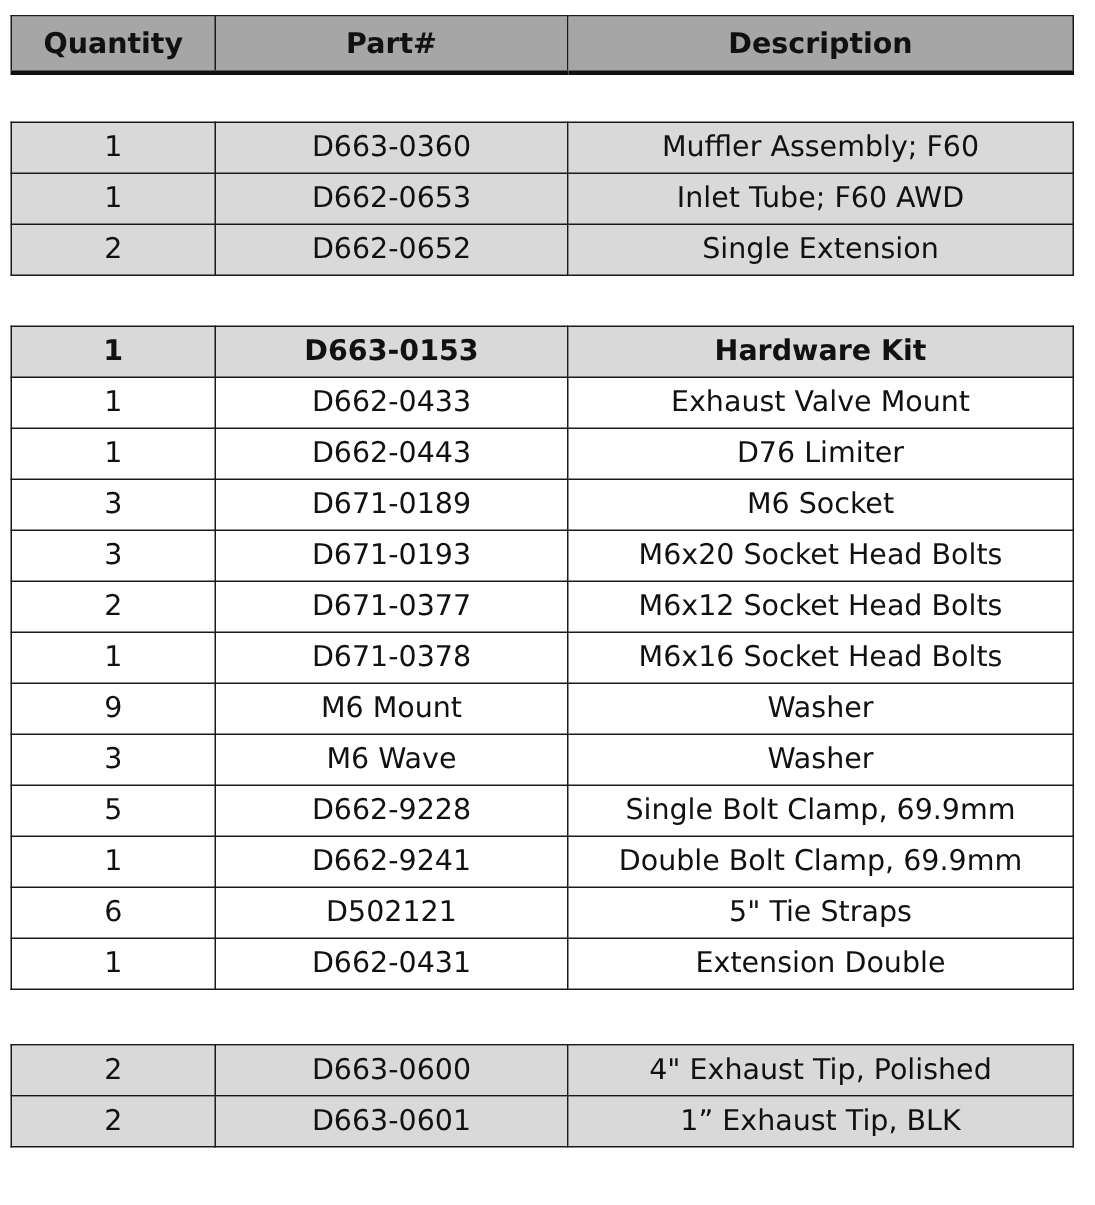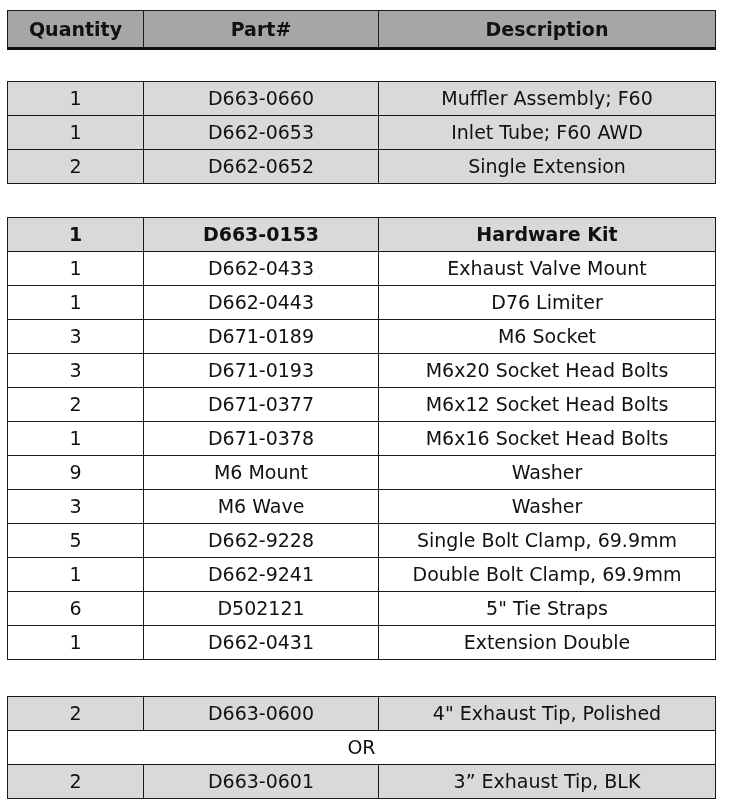--- a/index.html
+++ b/index.html
@@ -40,21 +40,21 @@
 
 <table class="tbl" id="t-main">
   <colgroup>
       <col class="c1">
       <col class="c2">
       <col class="c3">
     </colgroup>
   <tbody>
       <tr class="gray">
     <td>1</td>
-    <td>D663-0660</td>
+    <td>D663-0360</td>
     <td>Muffler Assembly; F60</td>
   </tr>
   <tr class="gray">
     <td>1</td>
     <td>D662-0653</td>
     <td>Inlet Tube; F60 AWD</td>
   </tr>
   <tr class="gray">
     <td>2</td>
     <td>D662-0652</td>
@@ -143,22 +143,19 @@
       <col class="c1">
       <col class="c2">
       <col class="c3">
     </colgroup>
   <tbody>
       <tr class="gray">
     <td>2</td>
     <td>D663-0600</td>
     <td>4" Exhaust Tip, Polished</td>
   </tr>
-  <tr class="white">
-    <td colspan="3">OR</td>
-  </tr>
   <tr class="gray">
     <td>2</td>
     <td>D663-0601</td>
-    <td>3” Exhaust Tip, BLK</td>
+    <td>1” Exhaust Tip, BLK</td>
   </tr>
 </tbody>
   </table>
 
 </body></html>

